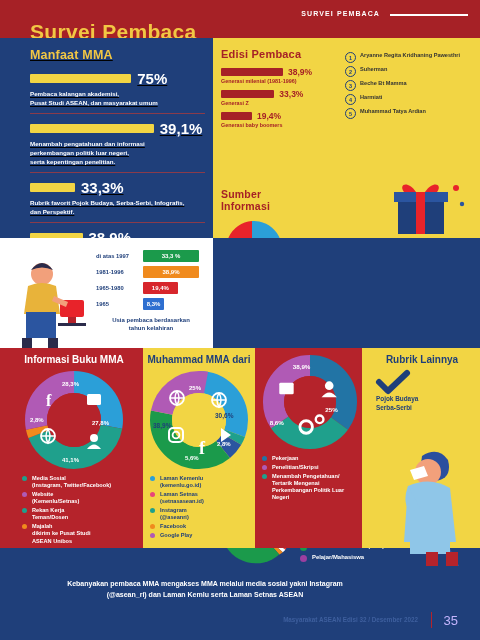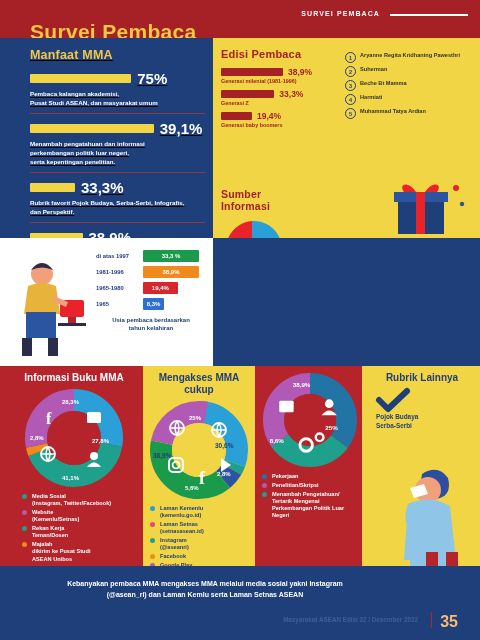--- a/index.html
+++ b/index.html
@@ -62,41 +62,41 @@
         font-size:6px;font-weight:bold;color:#ffffff;}
   .ucap{font-size:6px;font-weight:bold;color:#1f3f7a;text-align:center;line-height:1.35;margin-top:6px;}
 
   .pekerjaan{position:absolute;left:300px;top:254px;}
   .pekerjaan h2{margin:0 0 6px 0;font-size:10.5px;color:#ffffff;font-weight:bold;}
   .leg-row{display:flex;align-items:flex-start;gap:5px;margin-bottom:3px;}
   .dot{flex:0 0 auto;width:7px;height:7px;border-radius:50%;margin-top:1px;}
   .leg-txt{font-size:5.9px;color:#ffffff;font-weight:bold;line-height:1.3;}
 
   
-  .band3{position:absolute;left:0;top:366px;width:436px;height:200px;background:#b5232b;}
+  .band3{position:absolute;left:0;top:348px;width:436px;height:200px;background:#b5232b;}
   .band3-yellow{position:absolute;left:143px;top:0;width:112px;height:200px;background:#f2d544;}
   .band3-yellow2{position:absolute;left:362px;top:0;width:118px;height:200px;background:#f2d544;}
   .col{position:absolute;top:6px;}
   .col h3{margin:0 0 4px 0;text-align:center;font-size:10px;font-weight:bold;line-height:1.2;}
   .donut-wrap{display:flex;justify-content:center;}
   .lgd{margin-top:5px;}
   .lgd .leg-row{margin-bottom:1.5px;}
   .lgd .leg-txt{font-size:5.6px;}
 
   .rubrik{position:absolute;left:368px;top:6px;width:108px;}
   .rubrik h3{margin:0 0 6px 0;text-align:center;font-size:10px;color:#1f3f7a;font-weight:bold;}
   .rub-txt{font-size:6.4px;color:#1f3f7a;font-weight:bold;line-height:1.4;margin-left:8px;}
 
   
   .band4{position:absolute;left:0;top:566px;width:480px;height:74px;background:#1f3f7a;}
   .foot-note{position:absolute;left:0;top:12px;width:410px;text-align:center;font-size:7px;
              font-weight:bold;color:#ffffff;line-height:1.6;}
   .foot-credit{position:absolute;right:62px;top:50px;font-size:6.3px;color:#3e5f9e;font-weight:bold;}
   .foot-sep{position:absolute;right:48px;top:46px;width:1.5px;height:16px;background:#b5232b;}
-  .foot-page{position:absolute;right:22px;top:47px;font-size:16px;font-weight:bold;color:#fdba74;}
+  .foot-page{position:absolute;right:22px;top:47px;font-size:13px;font-weight:normal;color:#c4b5fd;}
   svg{display:block;overflow:visible;}
 </style>
 </head>
 <body>
 
 <div class="page">
 
   <div class="hdr">
     <div class="hdr-kicker">SURVEI PEMBACA</div>
     <div class="hdr-rule"></div>
@@ -351,21 +351,21 @@
             <span class="leg-txt" style="color:#ffffff">Rekan Kerja<br>Teman/Dosen</span>
           </div>
           <div class="leg-row">
             <span class="dot" style="width:5px;height:5px;background:#f08a1d"></span>
             <span class="leg-txt" style="color:#ffffff">Majalah<br>dikirim ke Pusat Studi<br>ASEAN Unibos</span>
           </div>
         </div>
     </div>
 
     <div class="col" style="left:146px;width:106px;">
-      <h3 id="t-akses" style="color:#1f3f7a;">Mengakses MMA cukup</h3>
+      <h3 id="t-akses" style="color:#1f3f7a;">Muhammad MMA dari</h3>
       <div class="donut-wrap">
         <svg width="100" height="100" viewBox="0 0 100 100">
           <circle cx="50" cy="50" r="38" fill="none" stroke="#2b9fd8" stroke-width="22" stroke-dasharray="73.1 165.7" transform="rotate(-90 50 50)"></circle>
           <circle cx="50" cy="50" r="38" fill="none" stroke="#1fa08c" stroke-width="22" stroke-dasharray="6.7 232" stroke-dashoffset="-73.1" transform="rotate(-90 50 50)"></circle>
           <circle cx="50" cy="50" r="38" fill="none" stroke="#2b55a0" stroke-width="22" stroke-dasharray="13.4 225.4" stroke-dashoffset="-79.8" transform="rotate(-90 50 50)"></circle>
           <circle cx="50" cy="50" r="38" fill="none" stroke="#1b9a4b" stroke-width="22" stroke-dasharray="92.9 145.8" stroke-dashoffset="-93.2" transform="rotate(-90 50 50)"></circle>
           <circle cx="50" cy="50" r="38" fill="none" stroke="#b05ab5" stroke-width="22" stroke-dasharray="59.7 179" stroke-dashoffset="-186.1" transform="rotate(-90 50 50)"></circle>
           <circle cx="50" cy="50" r="27" fill="#f2d544"></circle>
           <text x="66" y="48" font-size="6.5" fill="#1f3f7a" font-weight="bold" font-family="Liberation Sans, sans-serif">30,6%</text>
           <text x="68" y="76" font-size="6" fill="#ffffff" font-weight="bold" font-family="Liberation Sans, sans-serif">2,8%</text>

